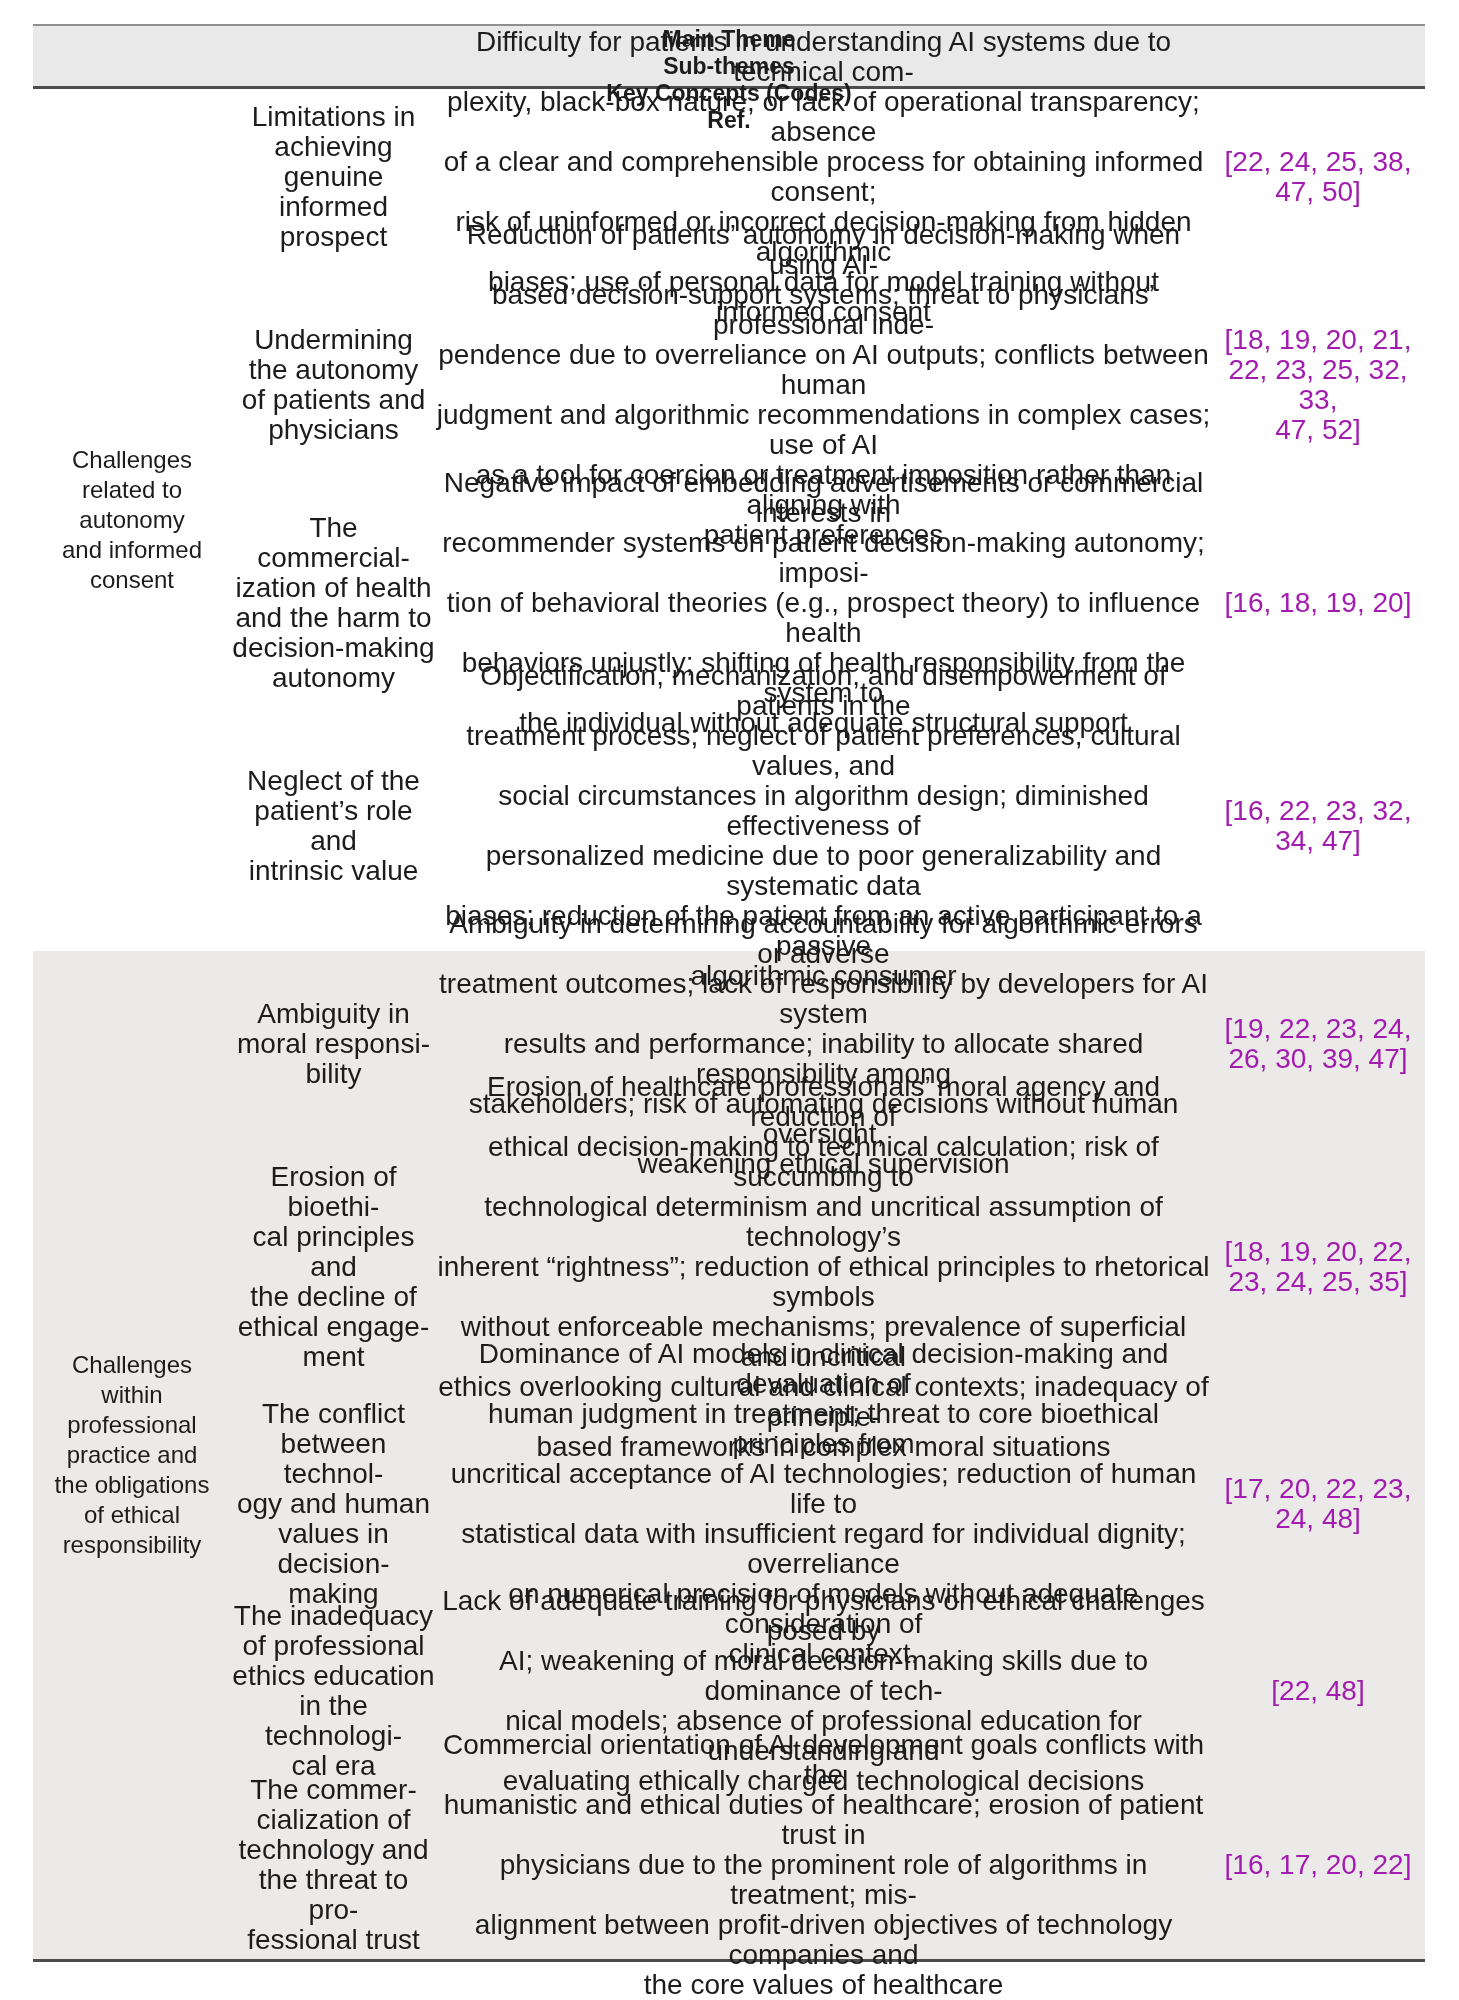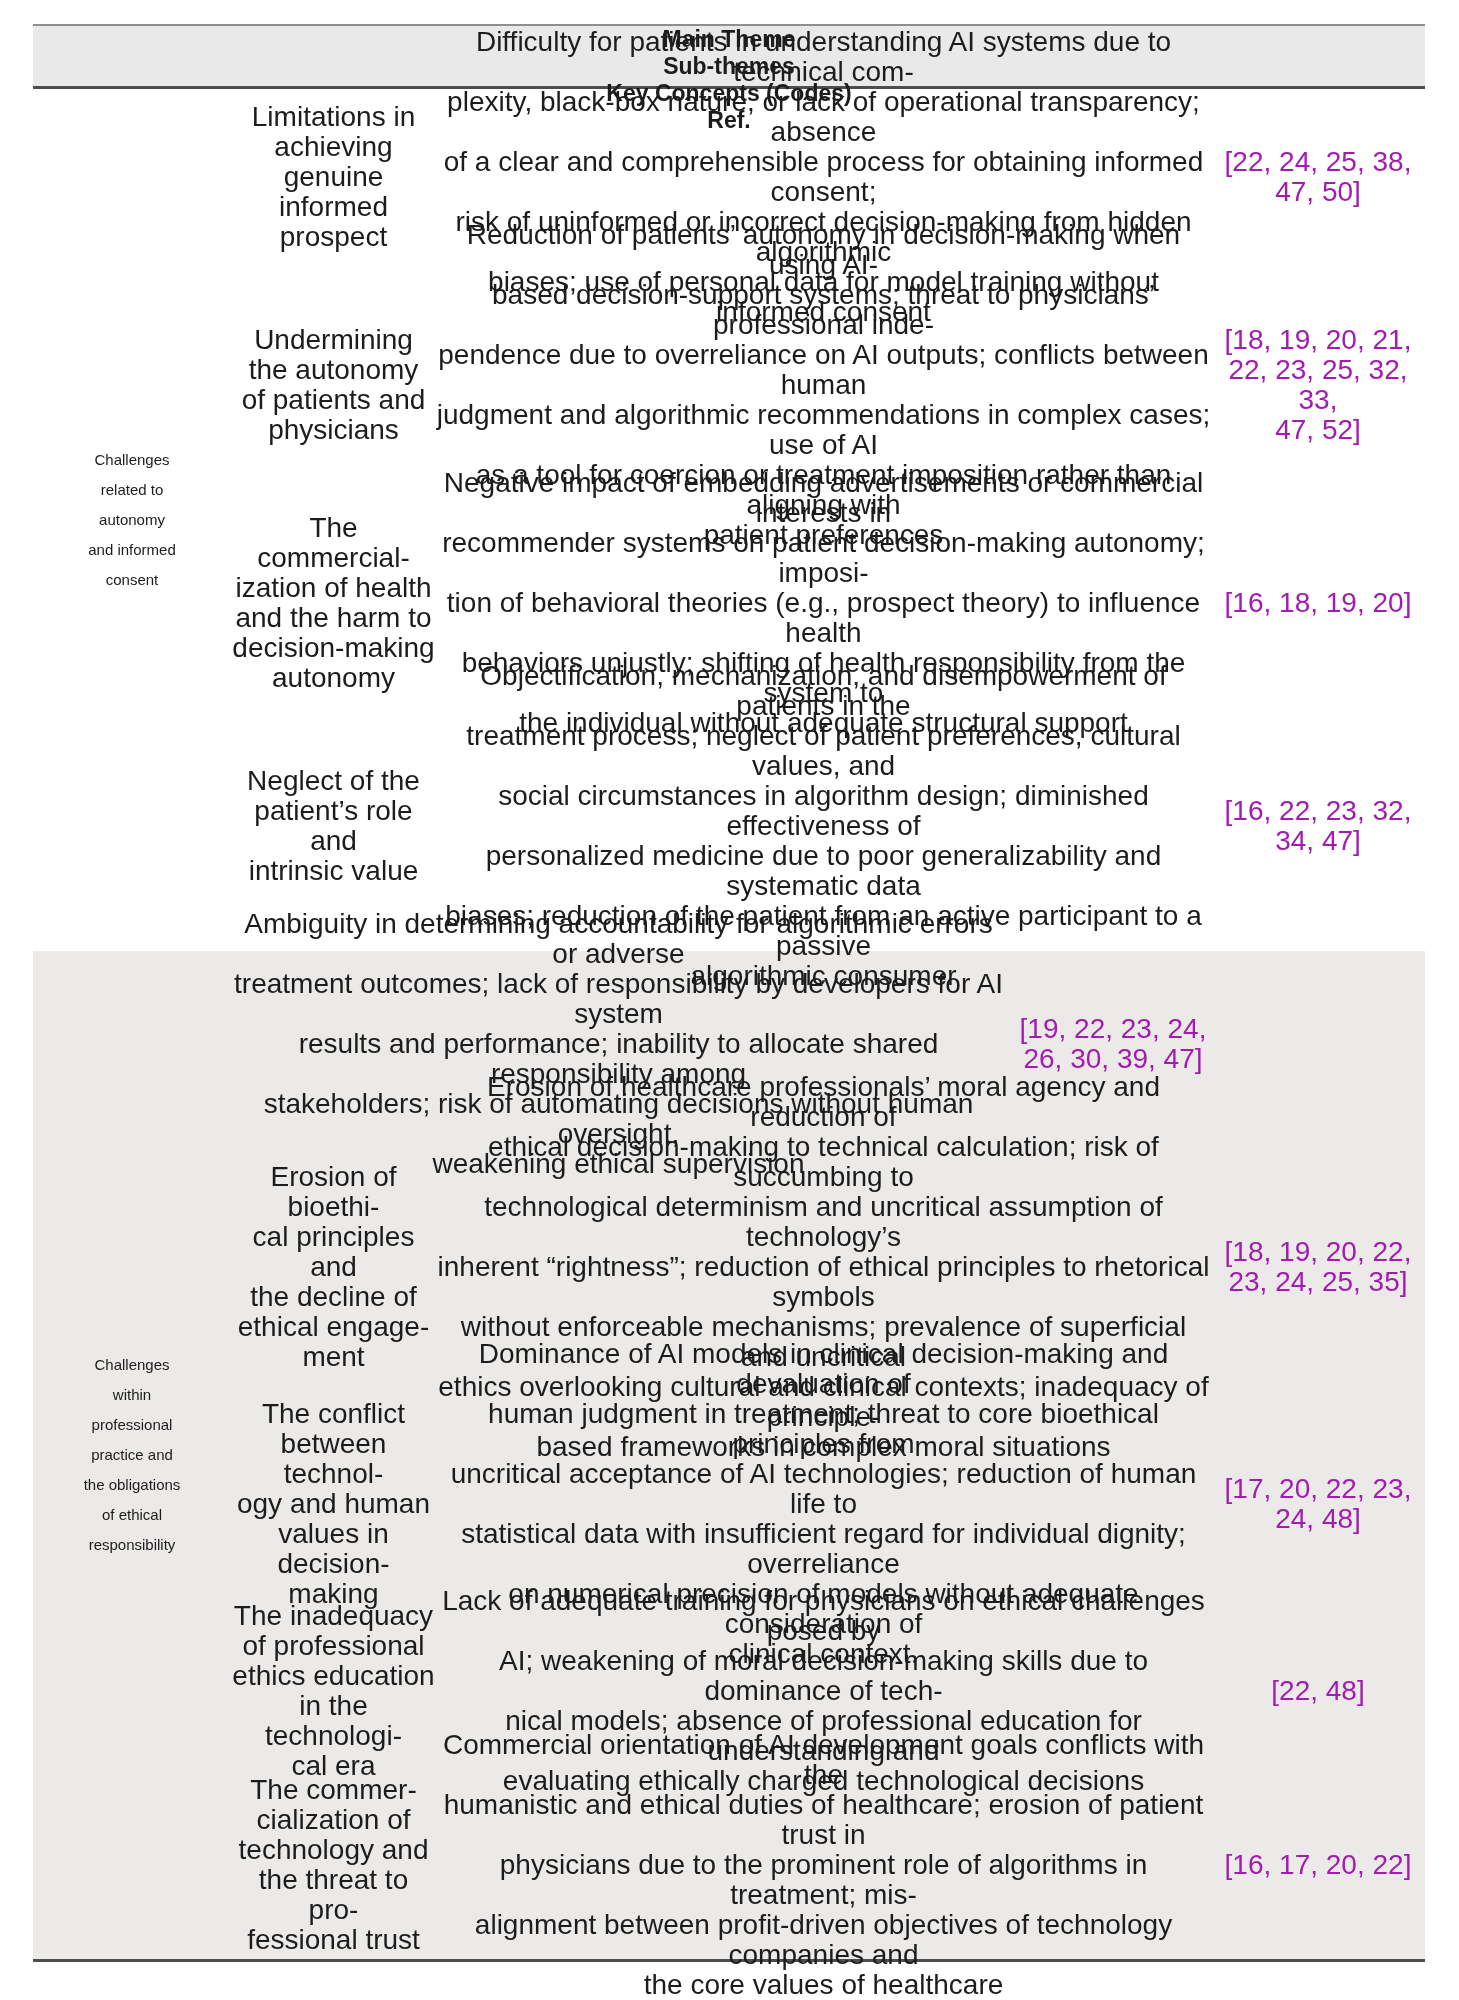--- a/index.html
+++ b/index.html
@@ -41,21 +41,21 @@
   .section.gray { background: #eceae8; }
   .section.last { border-bottom: 3px solid #4d4d4d; }
 
   .main-theme-cell {
     width: 198px;
     display: flex;
     align-items: center;
     justify-content: center;
     text-align: center;
     white-space: pre-line;
-    font-size: 15px;
+    font-size: 24px;
     line-height: 30px;
   }
   .rows {
     display: flex;
     flex-direction: column;
     width: 1194px;
   }
   .row { display: flex; align-items: center; }
   .r1 { height: 176px; }
   .r2 { height: 240px; }
@@ -155,20 +155,23 @@
   <div class="section gray last">
     <div class="main-theme-cell">Challenges
 within
 professional
 practice and
 the obligations
 of ethical
 responsibility</div>
     <div class="rows">
       <div class="row r5">
+        <div class="cell-sub">Ambiguity in
+moral responsi-
+bility</div>
         <div class="cell-key">Ambiguity in determining accountability for algorithmic errors or adverse
 treatment outcomes; lack of responsibility by developers for AI system
 results and performance; inability to allocate shared responsibility among
 stakeholders; risk of automating decisions without human oversight,
 weakening ethical supervision</div>
         <div class="cell-ref">[19, 22, 23, 24,
 26, 30, 39, 47]</div>
       </div>
       <div class="row r6">
         <div class="cell-sub">Erosion of bioethi-

